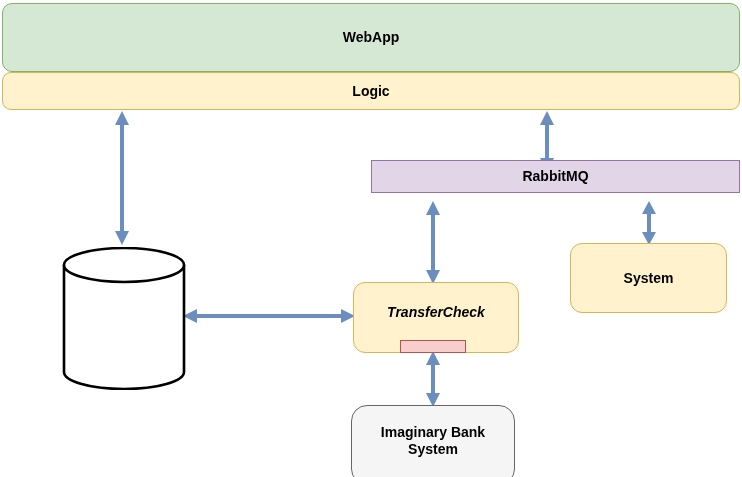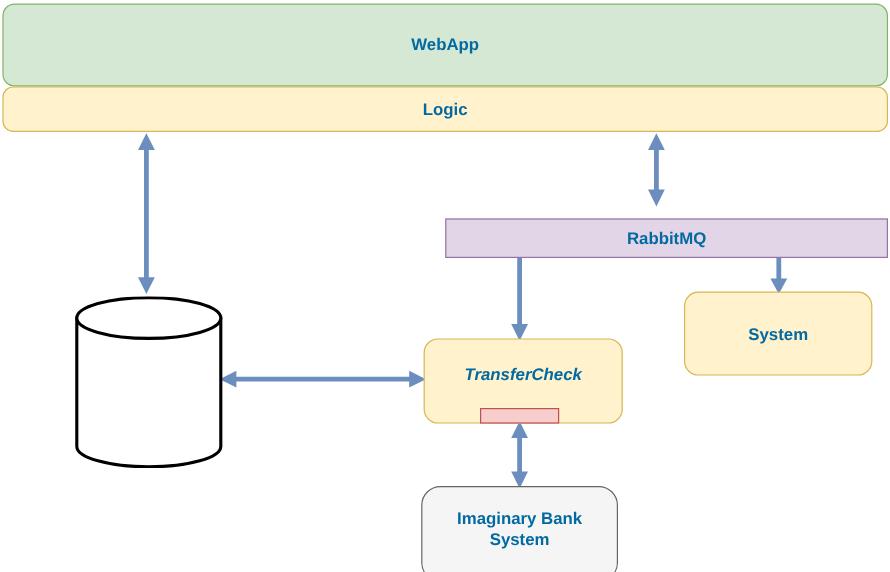--- a/index.html
+++ b/index.html
@@ -20,21 +20,21 @@
   .node {
     position: absolute;
     box-sizing: border-box;
     display: flex;
     align-items: center;
     justify-content: center;
     text-align: center;
     font-weight: bold;
     font-size: 14px;
     line-height: 1.2;
-    color: #0369a1;
+    color: #000000;
     z-index: 3;
   }
   .node-label {
     display: block;
     white-space: pre-line;
     pointer-events: none;
   }
 
   
   #node-webapp {
@@ -43,21 +43,21 @@
     border: 1.6px solid #82b366;
     border-radius: 10px;
   }
   #node-logic {
     left: 2px;  top: 72px; width: 738px; height: 38px;
     background: #fff2cc;
     border: 1.6px solid #d6b656;
     border-radius: 9px;
   }
   #node-rabbitmq {
-    left: 371px; top: 182px; width: 369px; height: 33px;
+    left: 371px; top: 160px; width: 369px; height: 33px;
     background: #e1d5e7;
     border: 1.6px solid #9673a6;
     border-radius: 0px;
   }
   #node-email {
     left: 570px; top: 243px; width: 157px; height: 70px;
     background: #fff2cc;
     border: 1.6px solid #d6b656;
     border-radius: 12px;
   }

